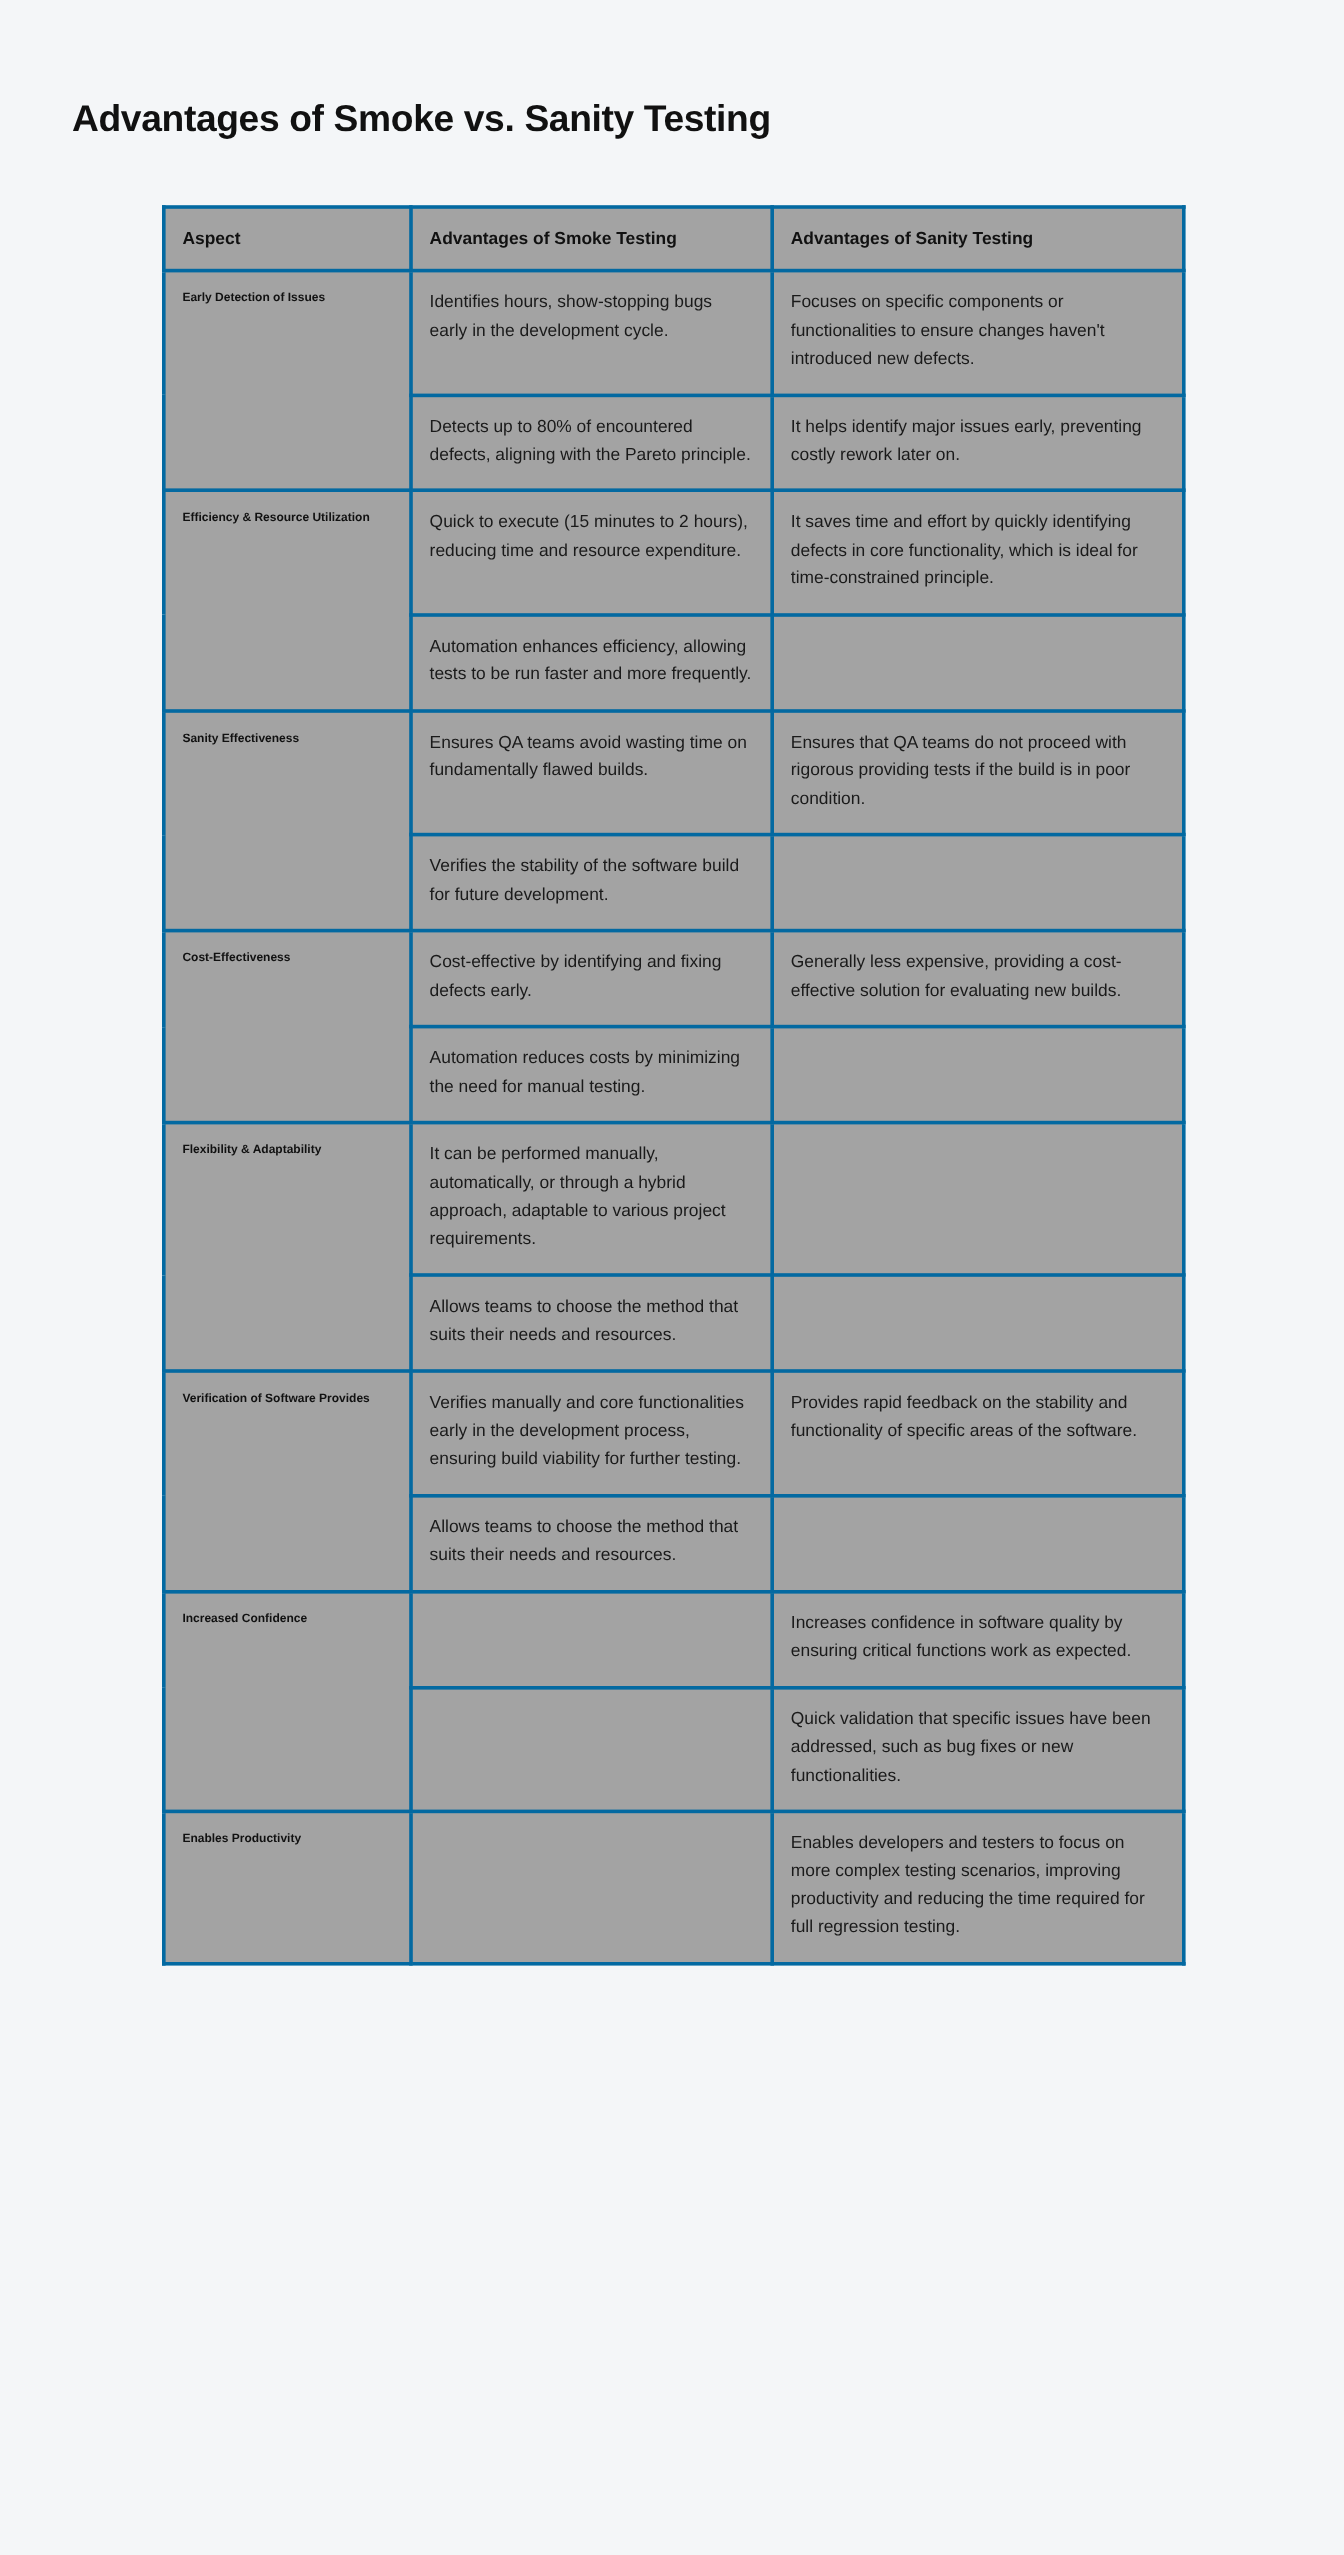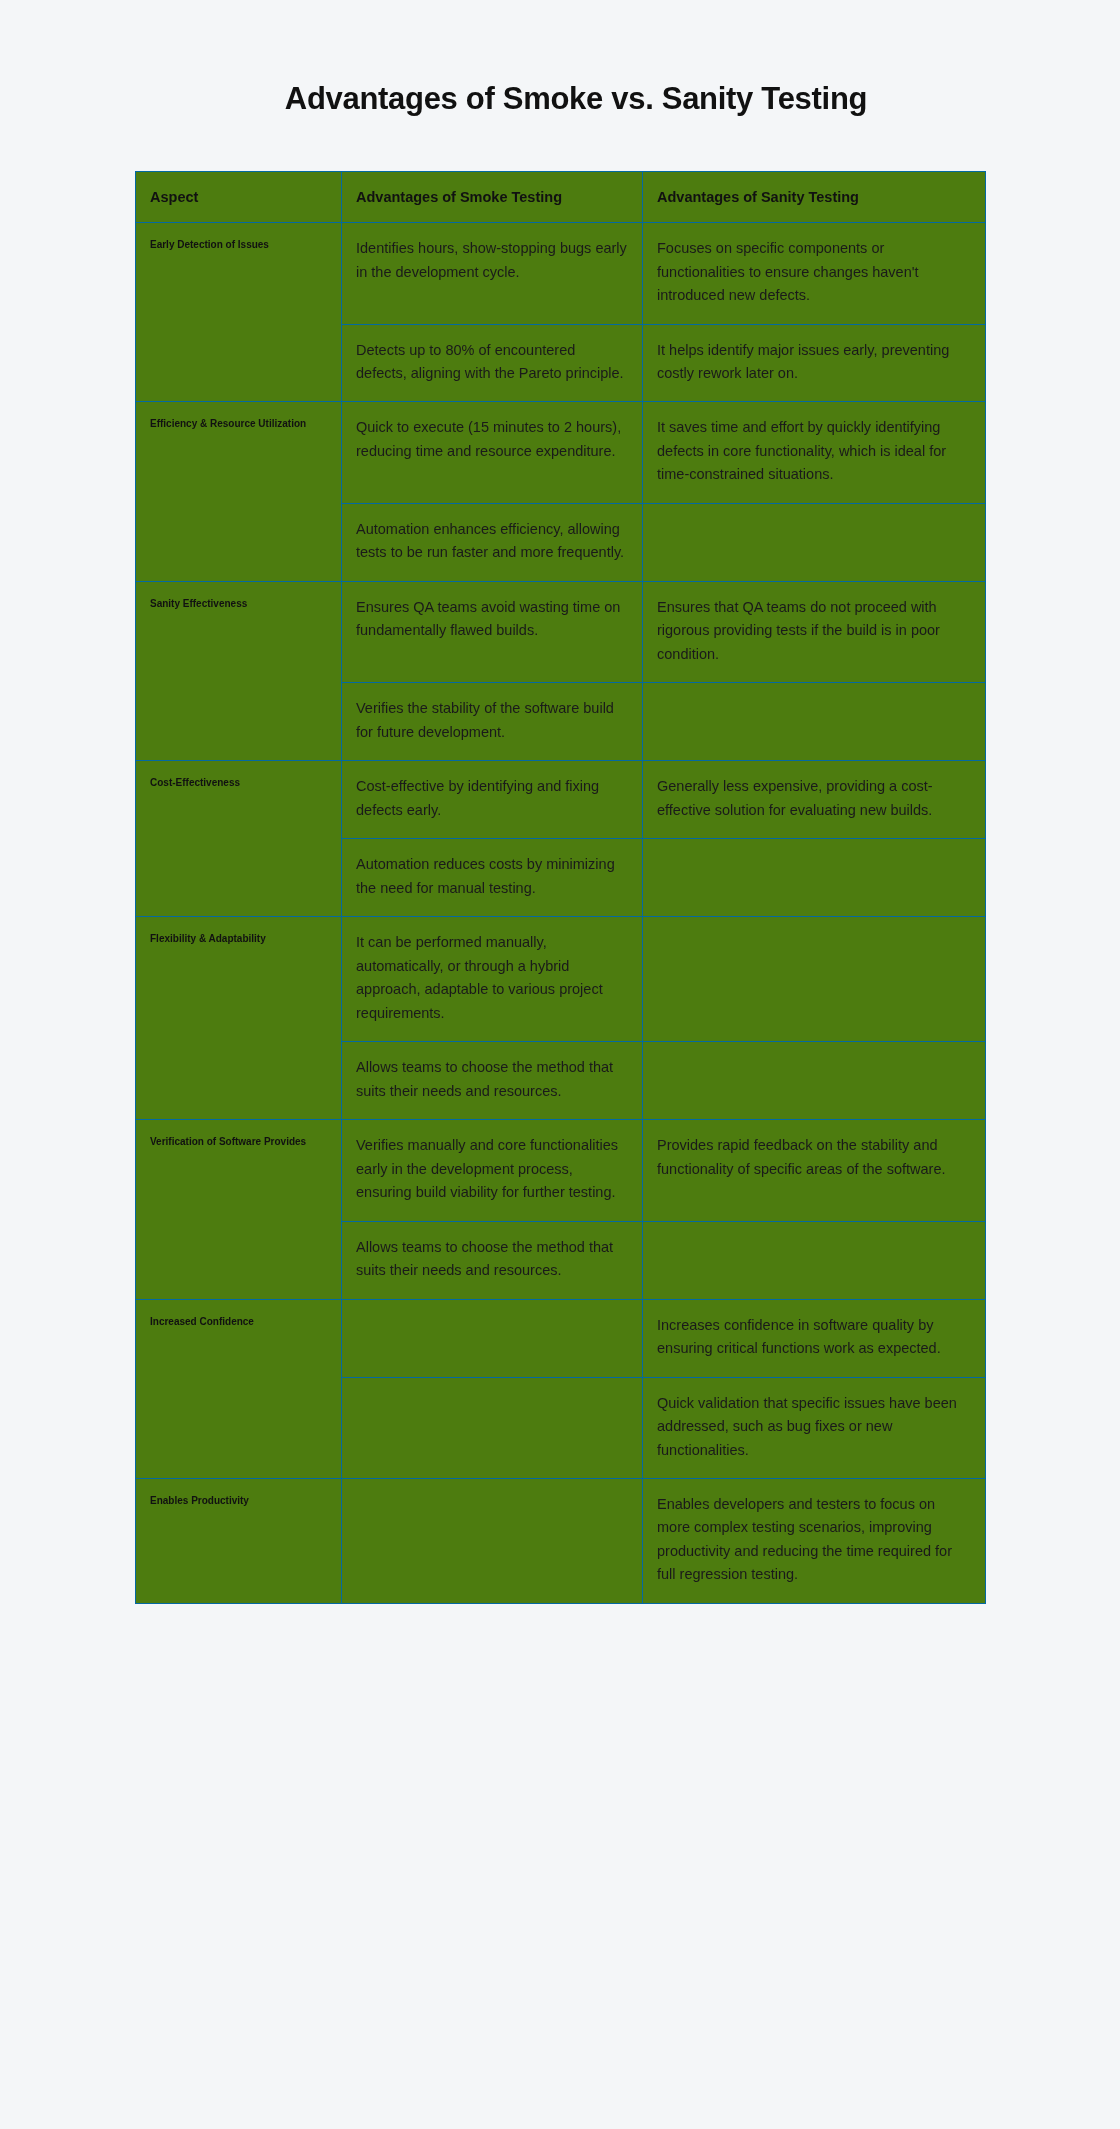--- a/index.html
+++ b/index.html
@@ -13,21 +13,20 @@
     font-family: "Liberation Sans", sans-serif;
     color: #111111;
     -webkit-font-smoothing: antialiased;
   }
   .page {
     width: 1120px;
     box-sizing: border-box;
     padding: 0;
   }
   .doc-title {
-    text-align: center;
     font-size: 31px;
     font-weight: bold;
     letter-spacing: -0.3px;
     color: #111111;
     margin: 0;
     padding: 80px 28px 0 60px;
     line-height: 1.25;
   }
   .table-wrap {
     margin: 52px auto 0 auto;
@@ -37,24 +36,24 @@
     border-collapse: collapse;
     width: 850px;
     background: #ffffff;
     table-layout: fixed;
   }
   table.cmp col.c1 { width: 206px; }
   table.cmp col.c2 { width: 301px; }
   table.cmp col.c3 { width: 343px; }
 
   table.cmp th, table.cmp td {
-    border: 1px solid #0369a1;
+    border: 3px solid #0369a1;
     vertical-align: top;
     padding: 14px 14px 16px 14px;
-    background: #4d7c0f;
+    background: #a3a3a3;
     box-sizing: border-box;
   }
   table.cmp thead th {
     font-size: 14.5px;
     font-weight: bold;
     text-align: left;
     padding-top: 15px;
     padding-bottom: 15px;
     line-height: 1.4;
     color: #111111;
@@ -101,21 +100,21 @@
             <td class="body">Identifies hours, show-stopping bugs early in the development cycle.</td>
             <td class="body">Focuses on specific components or functionalities to ensure changes haven't introduced new defects.</td>
           </tr>
           <tr>
             <td class="body">Detects up to 80% of encountered defects, aligning with the Pareto principle.</td>
             <td class="body">It helps identify major issues early, preventing costly rework later on.</td>
           </tr>
           <tr>
             <td class="aspect" rowspan="2">Efficiency &amp; Resource Utilization</td>
             <td class="body">Quick to execute (15 minutes to 2 hours), reducing time and resource expenditure.</td>
-            <td class="body">It saves time and effort by quickly identifying defects in core functionality, which is ideal for time-constrained situations.</td>
+            <td class="body">It saves time and effort by quickly identifying defects in core functionality, which is ideal for time-constrained principle.</td>
           </tr>
           <tr>
             <td class="body">Automation enhances efficiency, allowing tests to be run faster and more frequently.</td>
             <td class="body empty"></td>
           </tr>
           <tr>
             <td class="aspect" rowspan="2">Sanity Effectiveness</td>
             <td class="body">Ensures QA teams avoid wasting time on fundamentally flawed builds.</td>
             <td class="body">Ensures that QA teams do not proceed with rigorous providing tests if the build is in poor condition.</td>
           </tr>

